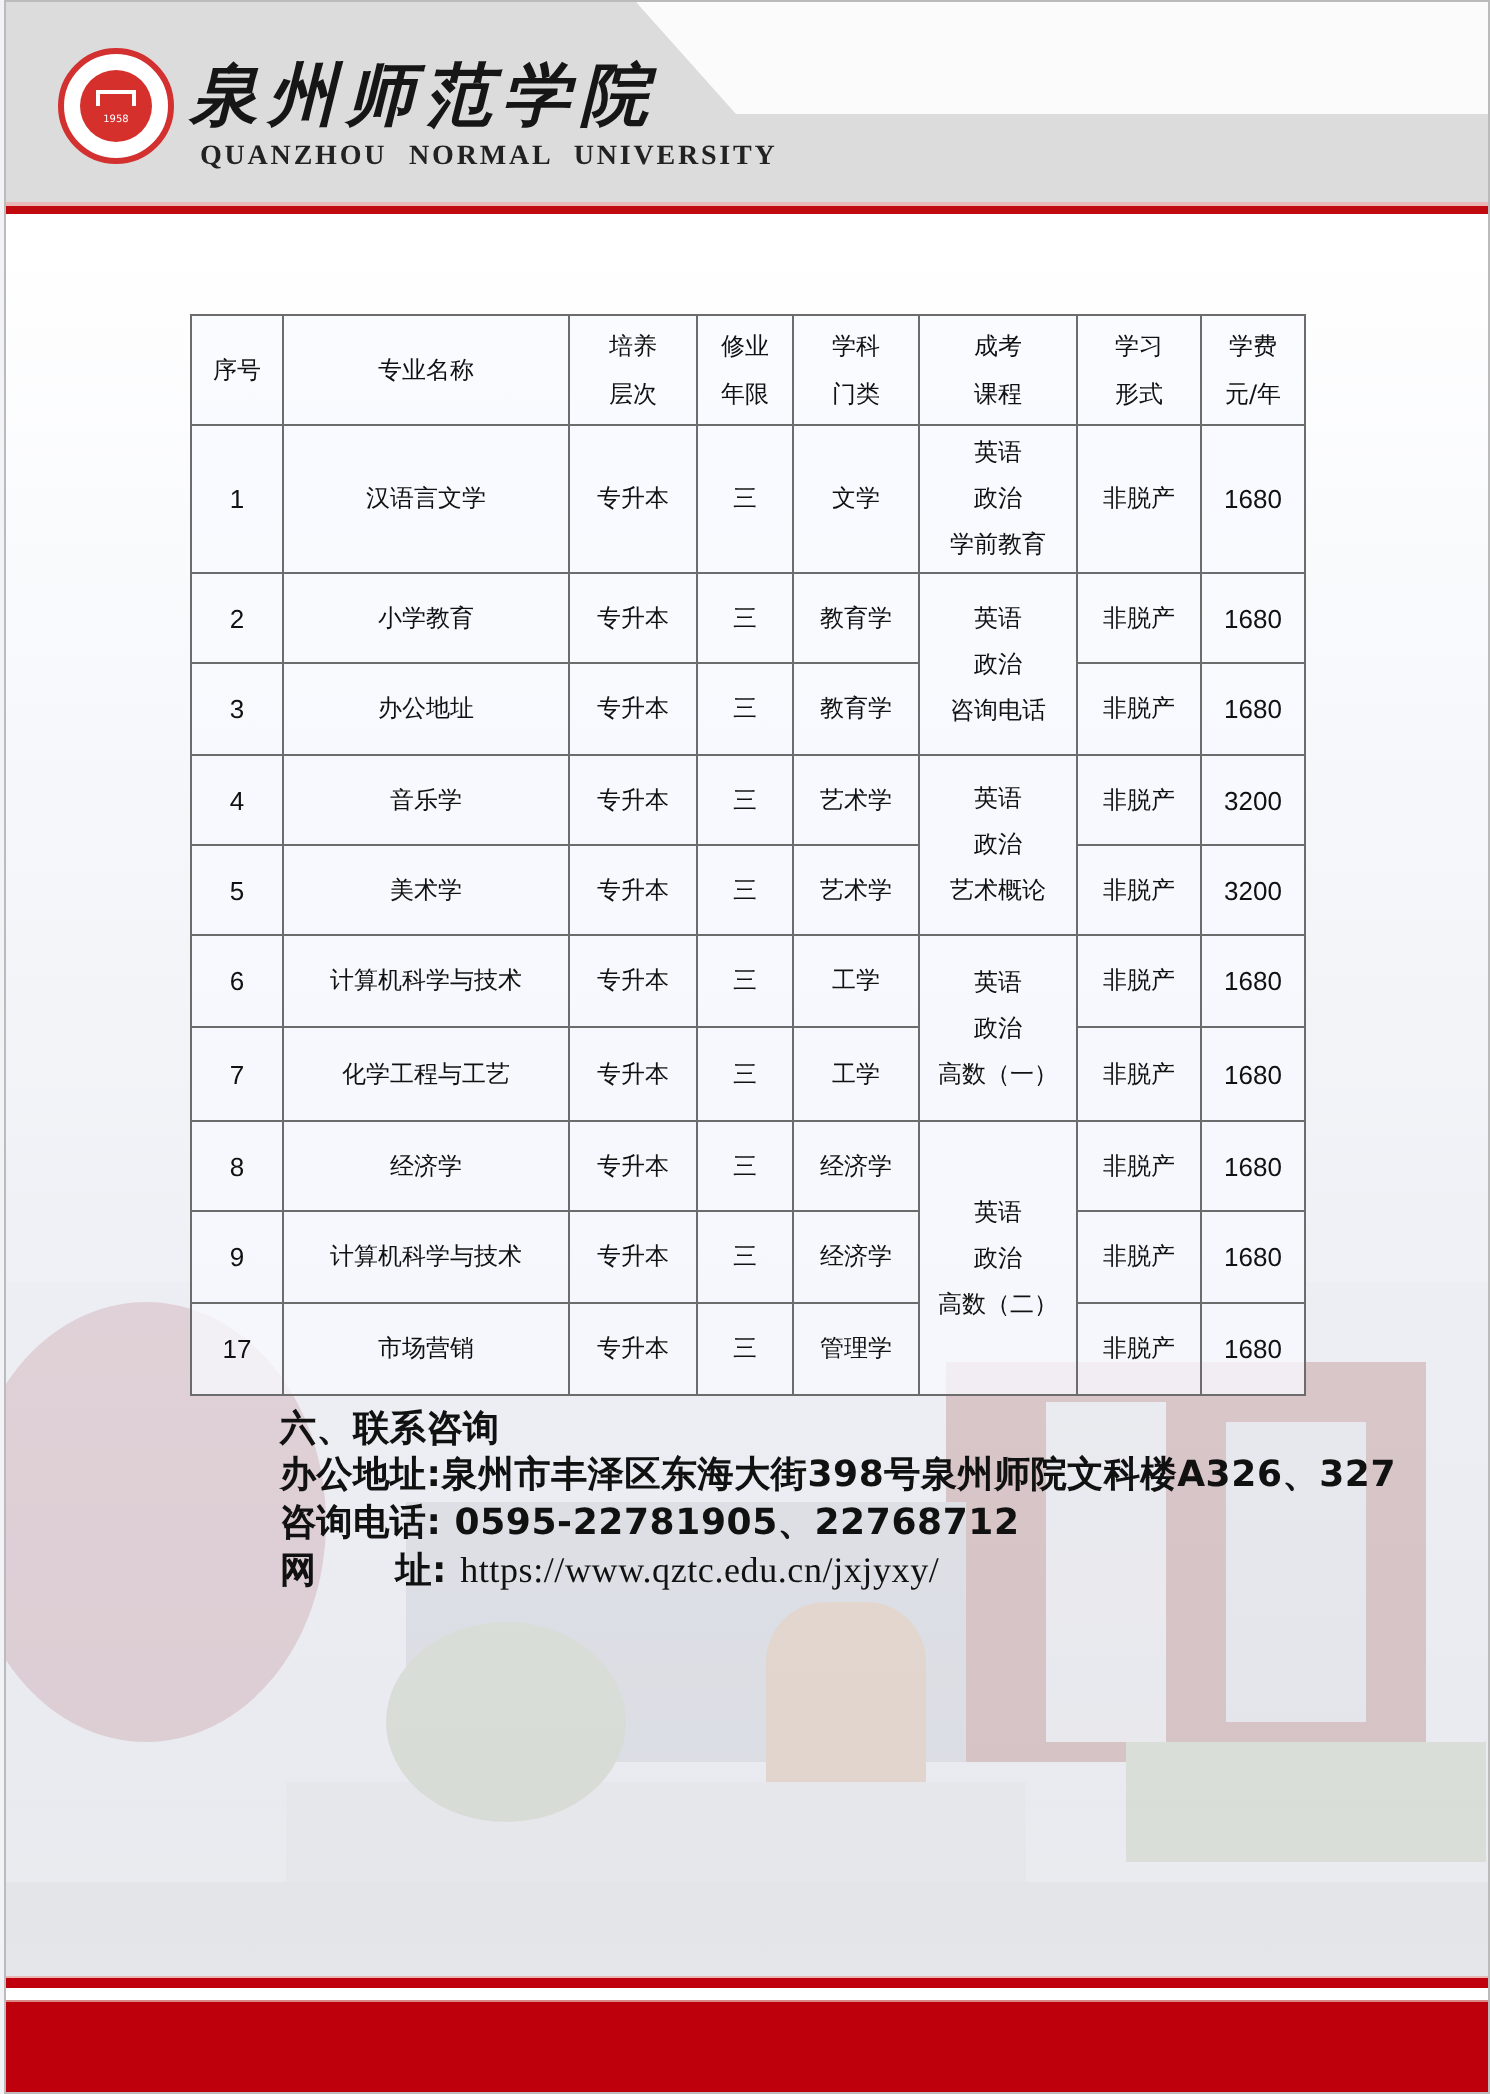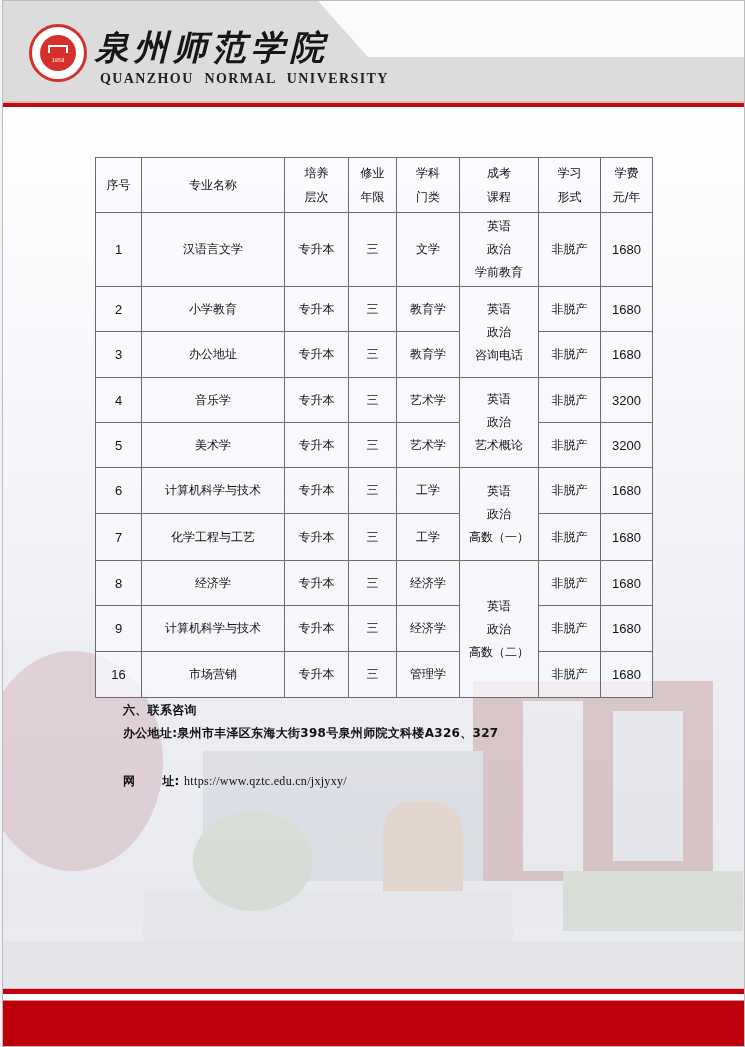--- a/index.html
+++ b/index.html
@@ -16,21 +16,21 @@
   .logo .year { position:absolute; left:0; width:100%; top:22px; text-align:center; font-size:5px; color:#fff; font-family:"DejaVu Sans", sans-serif; }
   .logo .gate { position:absolute; left:8px; top:10px; width:20px; height:8px; border-top:2px solid #fff; border-left:2px solid #fff; border-right:2px solid #fff; box-sizing:border-box; }
   .cn-name { position:absolute; left:92px; top:24px; font-family:Liberation Sans, sans-serif; font-size:34px; font-weight:bold; letter-spacing:5px; color:#161616; font-style:italic; }
   .en-name { position:absolute; left:97px; top:70px; font-family:"Liberation Serif", serif; font-size:14px; font-weight:bold; letter-spacing:1.4px; color:#222; word-spacing:6px;text-align:right; }
 
   .section-title { position:absolute; left:138px; top:136px; font-size:15px; font-weight:bold; letter-spacing:1.5px; font-family:"DejaVu Serif", serif; }
   table.majors { position:absolute; left:92px; top:156px; border-collapse:collapse; background:rgba(248,250,255,0.75); }
   table.majors td, table.majors th { border:1px solid #6c6c6c; text-align:center; vertical-align:middle; font-size:12px; font-weight:normal; padding:0; line-height:23px; }
   table.majors th { line-height:24px; }
   .num { font-family:"Liberation Sans", sans-serif; font-size:13px !important; }
-  .contact { position:absolute; left:120px; font-size:12px; font-weight:bold; font-family:"DejaVu Sans", sans-serif; letter-spacing:0.3px;text-align:right; }
+  .contact { position:absolute; left:137px; font-size:18px; font-weight:bold; font-family:"DejaVu Sans", sans-serif; letter-spacing:0.3px;text-align:right; }
   .foot-line1 { position:absolute; left:0; top:987px; width:741px; height:5px; background:#c0000d; border-top:1px solid #e8b5b5; }
   .foot-white { position:absolute; left:0; top:993px; width:741px; height:6px; background:#fff; }
   .foot-band { position:absolute; left:0; top:999px; width:741px; height:46px; background:#be000c; border-top:1px solid #d98888; }
 </style>
 </head>
 <body>
 
 <div class="page">
 
   <svg class="photo" viewBox="0 0 741 350" preserveAspectRatio="none">
@@ -174,31 +174,32 @@
       <td class="num">9</td>
       <td>计算机科学与技术</td>
       <td>专升本</td>
       <td>三</td>
       <td>经济学</td>
       <td>非脱产</td>
       <td class="num">1680</td>
     </tr>
 
     <tr style="height:46px">
-      <td class="num">16</td>
+      <td class="num">17</td>
       <td>市场营销</td>
       <td>专升本</td>
       <td>三</td>
       <td>管理学</td>
       <td>非脱产</td>
       <td class="num">1680</td>
     </tr>
   </tbody>
     </table>
 
   <div class="contact" style="top:701px">六、联系咨询</div>
   <div class="contact" style="top:724px">办公地址:泉州市丰泽区东海大街398号泉州师院文科楼A326、327</div>
+  <div class="contact" style="top:748px">咨询电话: 0595-22781905、22768712</div>
   <div class="contact" style="top:772px; white-space:pre"><span>网      址:</span> <span style="font-family:Liberation Serif, serif; font-weight:normal;">https://www.qztc.edu.cn/jxjyxy/</span></div>
 
   <div class="foot-line1"></div>
   <div class="foot-white"></div>
   <div class="foot-band"></div>
 </div>
 
 </body></html>

